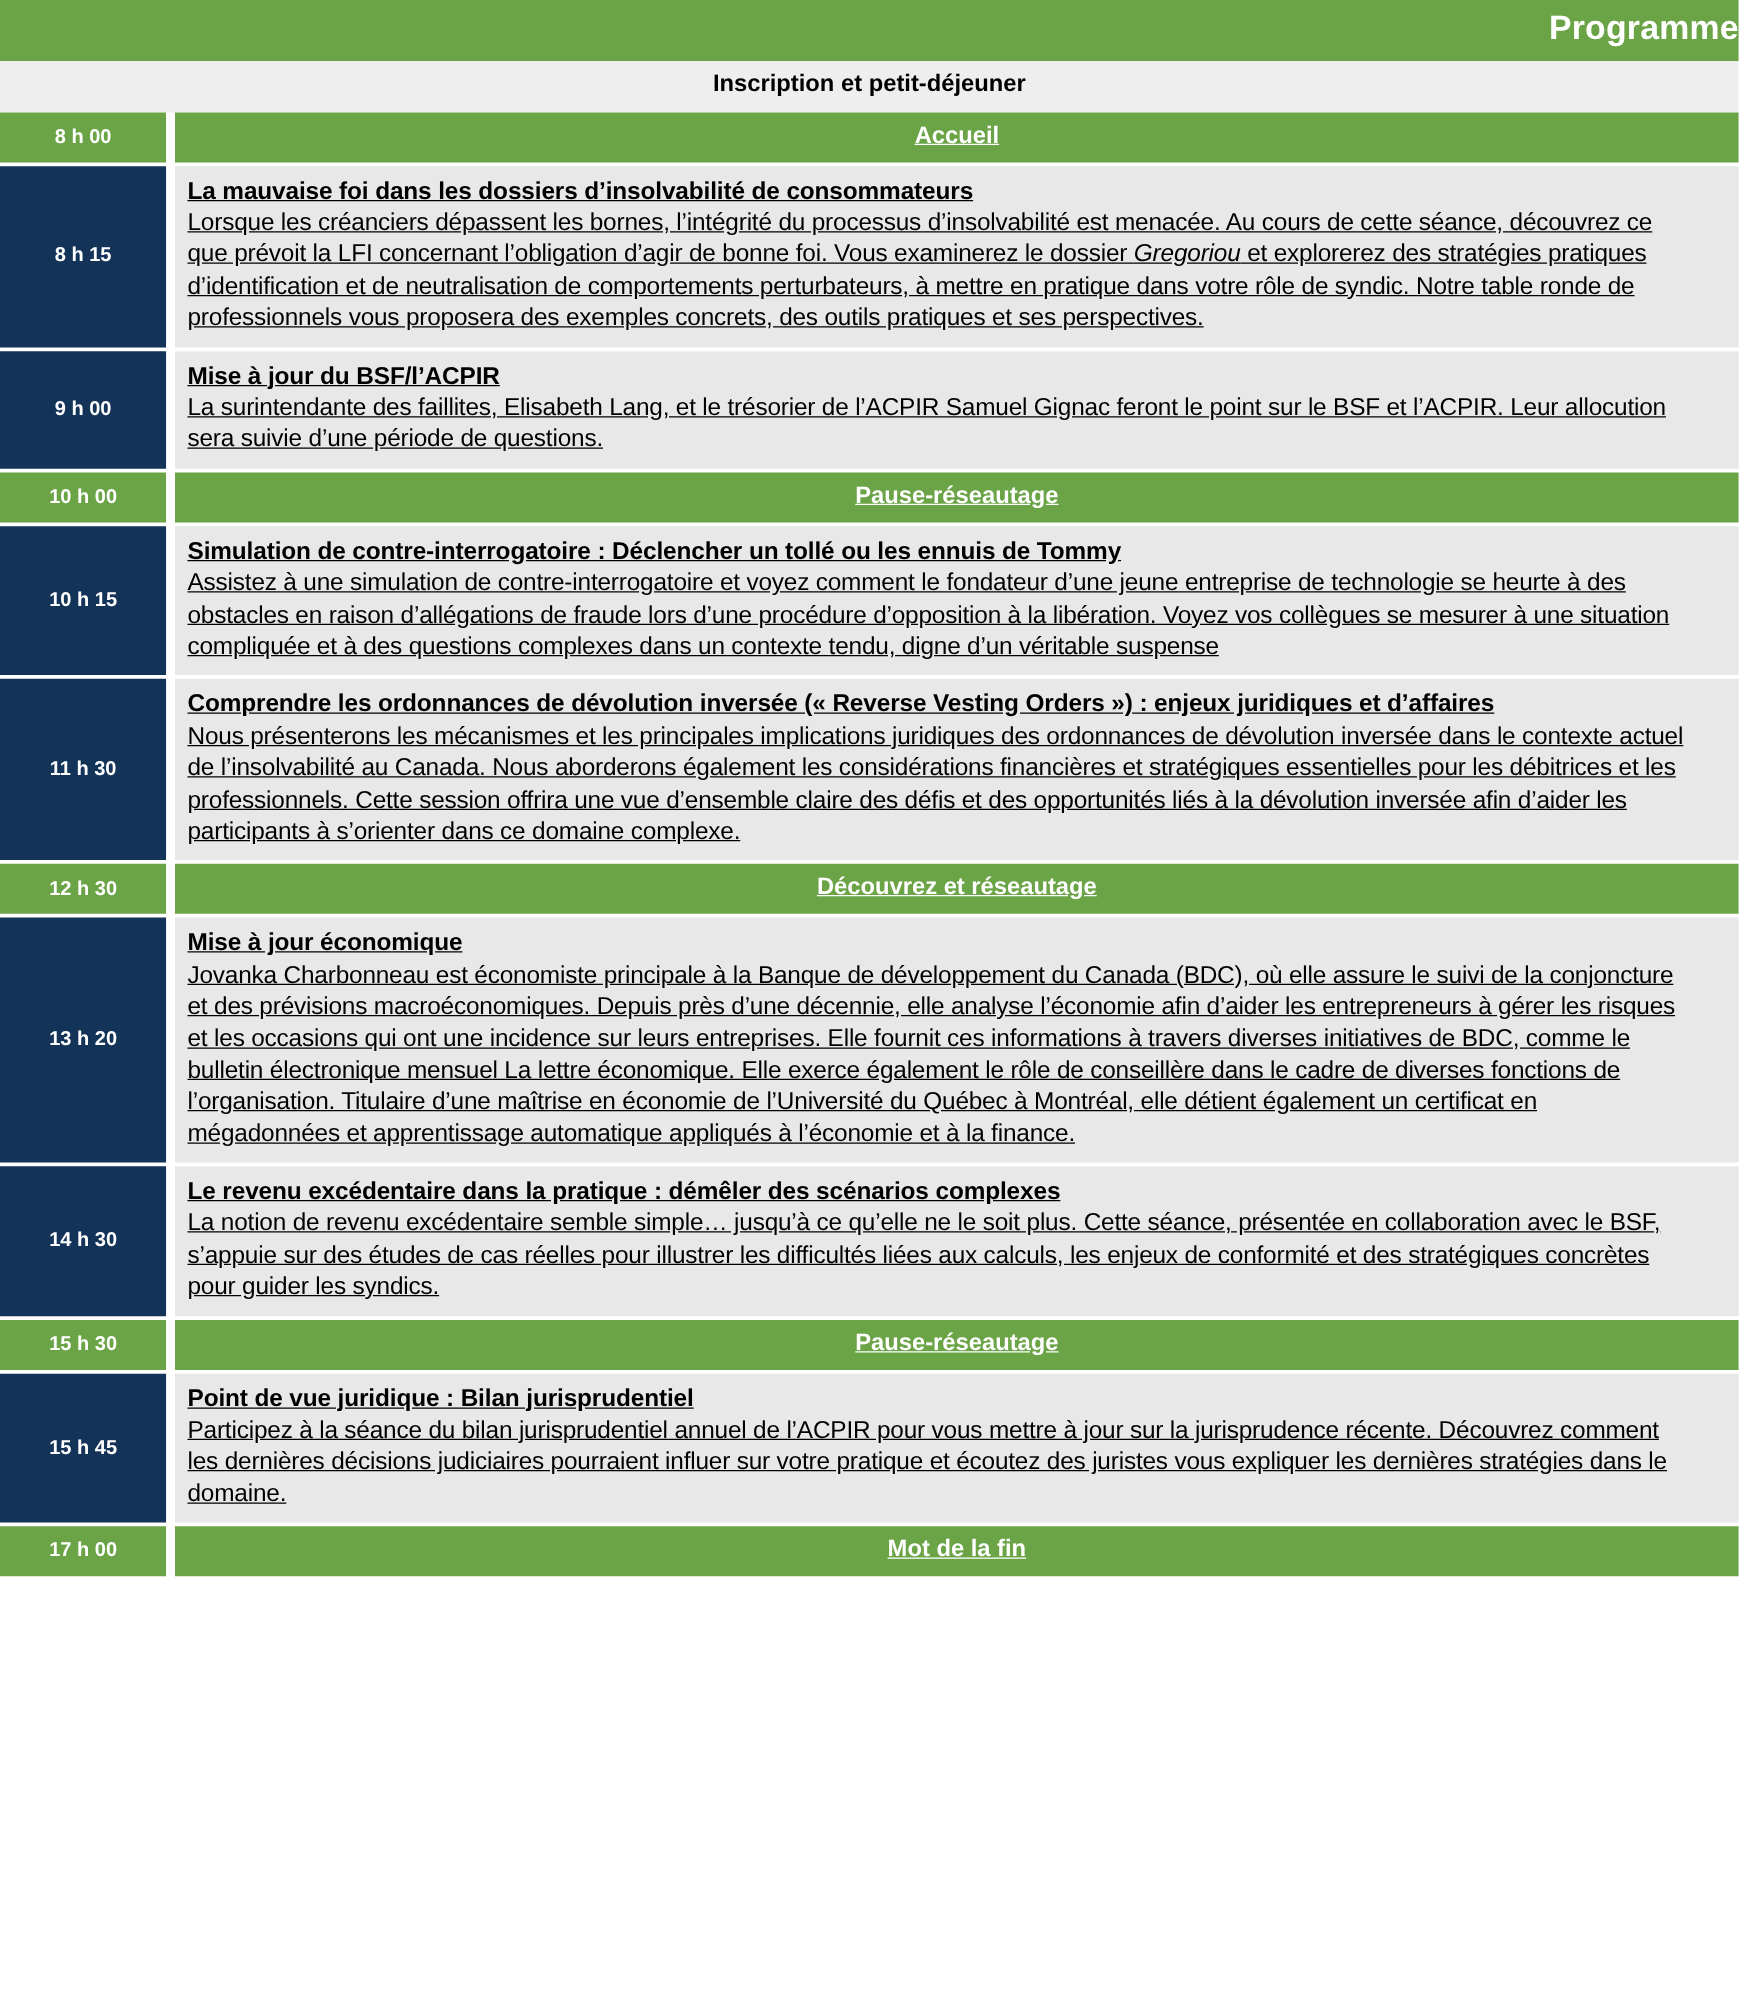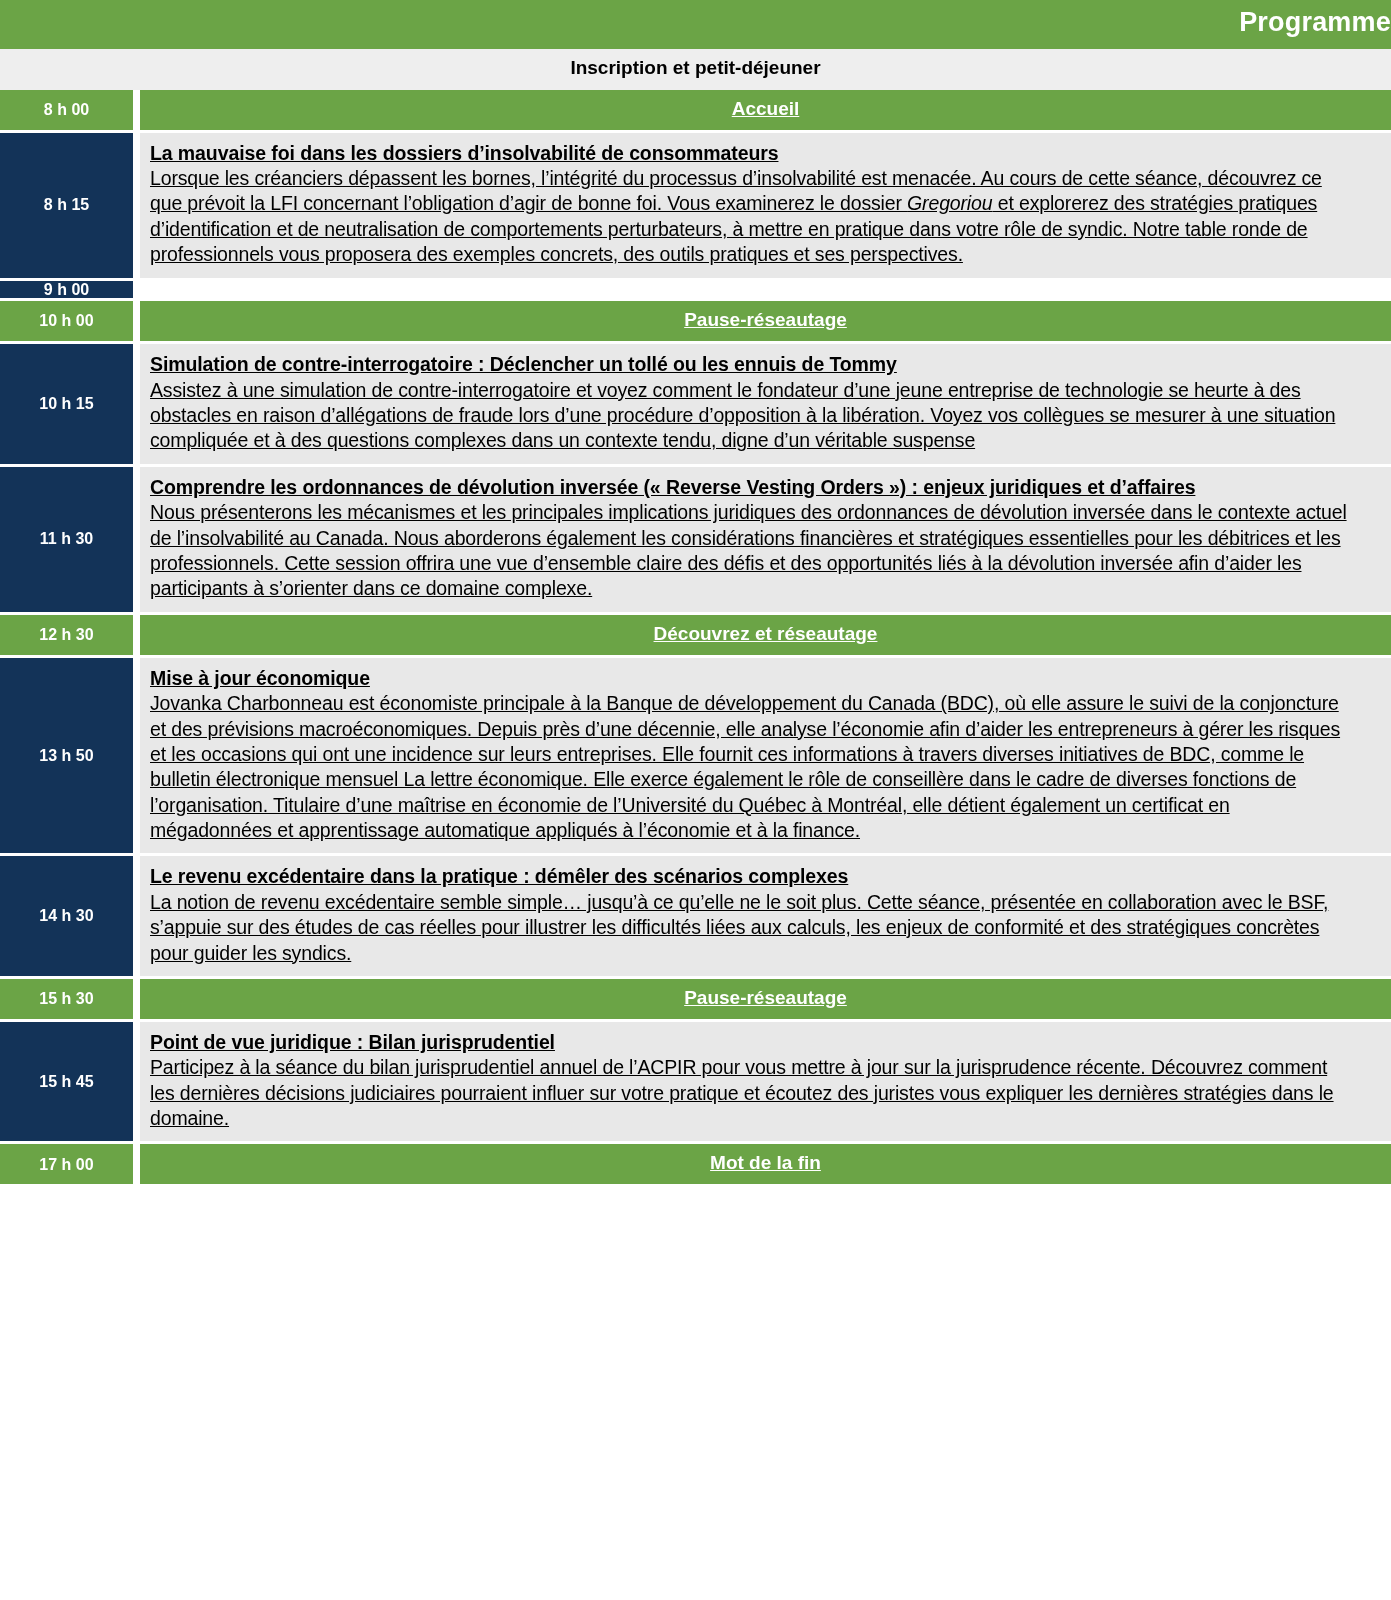--- a/index.html
+++ b/index.html
@@ -135,20 +135,24 @@
         <div class="time-cell">8 h 15</div>
         <div class="gap"></div>
         <div class="content-cell">
           <div class="session-title">La mauvaise foi dans les dossiers d’insolvabilité de consommateurs</div>
           <div class="session-desc"><span>Lorsque les créanciers dépassent les bornes, l’intégrité du processus d’insolvabilité est menacée. Au cours de cette séance, découvrez ce que prévoit la LFI concernant l’obligation d’agir de bonne foi. Vous examinerez le dossier </span><em>Gregoriou</em><span> et explorerez des stratégies pratiques d’identification et de neutralisation de comportements perturbateurs, à mettre en pratique dans votre rôle de syndic. Notre table ronde de professionnels vous proposera des exemples concrets, des outils pratiques et ses perspectives.</span></div>
         </div>
       </div>
       <div class="row session">
         <div class="time-cell">9 h 00</div>
         <div class="gap"></div>
+        <div class="content-cell">
+          <div class="session-title">Mise à jour du BSF/l’ACPIR</div>
+          <div class="session-desc">La surintendante des faillites, Elisabeth Lang, et le trésorier de l’ACPIR Samuel Gignac feront le point sur le BSF et l’ACPIR. Leur allocution sera suivie d’une période de questions.</div>
+        </div>
       </div>
       <div class="row break">
         <div class="time-cell">10 h 00</div>
         <div class="gap"></div>
         <div class="content-cell">Pause-réseautage</div>
       </div>
       <div class="row session">
         <div class="time-cell">10 h 15</div>
         <div class="gap"></div>
         <div class="content-cell">
@@ -163,21 +167,21 @@
           <div class="session-title">Comprendre les ordonnances de dévolution inversée (« Reverse Vesting Orders ») : enjeux juridiques et d’affaires</div>
           <div class="session-desc">Nous présenterons les mécanismes et les principales implications juridiques des ordonnances de dévolution inversée dans le contexte actuel de l’insolvabilité au Canada. Nous aborderons également les considérations financières et stratégiques essentielles pour les débitrices et les professionnels. Cette session offrira une vue d’ensemble claire des défis et des opportunités liés à la dévolution inversée afin d’aider les participants à s’orienter dans ce domaine complexe.</div>
         </div>
       </div>
       <div class="row break">
         <div class="time-cell">12 h 30</div>
         <div class="gap"></div>
         <div class="content-cell">Découvrez et réseautage</div>
       </div>
       <div class="row session">
-        <div class="time-cell">13 h 50</div>
+        <div class="time-cell">13 h 20</div>
         <div class="gap"></div>
         <div class="content-cell">
           <div class="session-title">Mise à jour économique</div>
           <div class="session-desc">Jovanka Charbonneau est économiste principale à la Banque de développement du Canada (BDC), où elle assure le suivi de la conjoncture et des prévisions macroéconomiques. Depuis près d’une décennie, elle analyse l’économie afin d’aider les entrepreneurs à gérer les risques et les occasions qui ont une incidence sur leurs entreprises. Elle fournit ces informations à travers diverses initiatives de BDC, comme le bulletin électronique mensuel La lettre économique. Elle exerce également le rôle de conseillère dans le cadre de diverses fonctions de l’organisation. Titulaire d’une maîtrise en économie de l’Université du Québec à Montréal, elle détient également un certificat en mégadonnées et apprentissage automatique appliqués à l’économie et à la finance.</div>
         </div>
       </div>
       <div class="row session">
         <div class="time-cell">14 h 30</div>
         <div class="gap"></div>
         <div class="content-cell">

